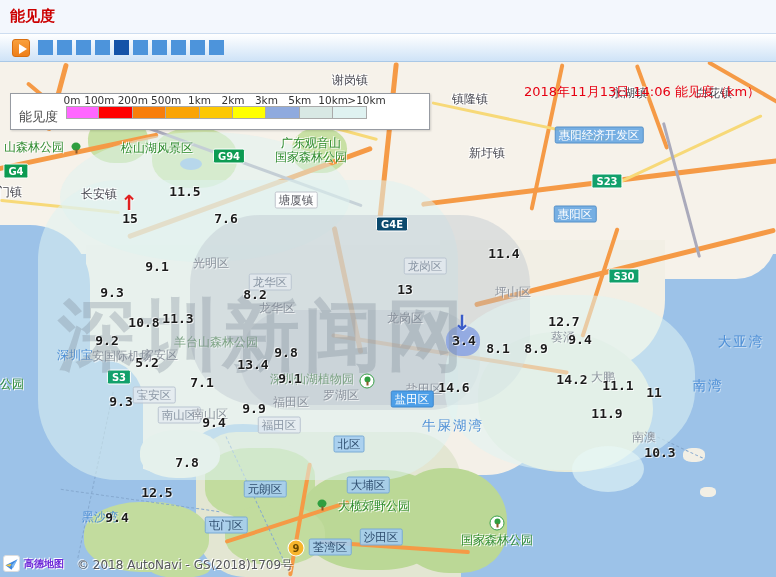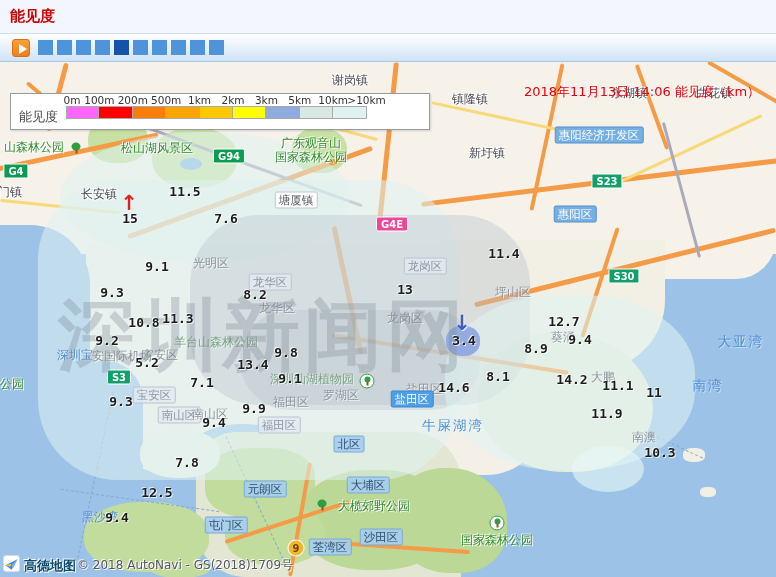--- a/index.html
+++ b/index.html
@@ -33,21 +33,21 @@
   .lbl-chip-blue{color:#fff;background:rgba(100,165,225,.88);border:1px solid #5590c8;padding:0 3px;border-radius:2px;font-size:11.5px;}
   .lbl-chip-solid{color:#fff;background:#4d9fe8;border:1px solid #3c86cc;padding:0 3px;border-radius:2px;font-size:11.5px;}
   .lbl-chip-hk{color:#2e4d6e;background:rgba(165,205,240,.9);border:1px solid #79aad4;padding:0 3px;border-radius:2px;font-size:11.5px;}
   .lbl-sea{color:#4c8ed6;text-shadow:1px 1px 0 rgba(255,255,255,.5);}
   .lbl-sea-lg{color:#4c8ed6;font-size:13.5px;letter-spacing:2px;text-shadow:1px 1px 0 rgba(255,255,255,.5);}
   .lbl-park{color:#2e8b2e;text-shadow:1px 1px 0 #fff,-1px -1px 0 #fff;}
   .lbl-park-dim{color:#7ca383;text-shadow:1px 1px 0 rgba(255,255,255,.6);}
   .badge{z-index:6;transform:translate(-50%,-50%);color:#fff;font-size:10px;font-weight:bold;padding:1px 4px;border-radius:2px;border:1px solid #fff;line-height:11px;}
   .badge-g{background:#0c9b52;}
   .badge-s{background:#11a06b;}
-  .badge-teal{background:#ec4899;}
+  .badge-teal{background:#0c4a6e;}
   .badge-amber{background:#f7b52c;color:#6b4a00;border-radius:50%;padding:2px 4px;}
   .value{z-index:8;transform:translate(-50%,-50%);font-family:"DejaVu Sans Mono","Liberation Mono",monospace;font-weight:bold;font-size:13px;color:#1b1b1b;text-shadow:1px 1px 0 rgba(255,255,255,.75),-1px -1px 0 rgba(255,255,255,.75);white-space:nowrap;}
   .arrow{z-index:8;transform:translate(-50%,-50%);font-size:21px;font-weight:bold;text-shadow:1px 1px 0 rgba(255,255,255,.8);}
   .tree{z-index:6;width:11px;height:11px;transform:translate(-50%,-50%);}
   .tree .crown{position:absolute;left:1px;top:0;width:9px;height:8px;border-radius:50%;background:#2f9e3f;}
   .tree .trunk{position:absolute;left:4.5px;top:7px;width:2px;height:4px;background:#8a5a2a;}
   .tree-circle{z-index:6;width:15px;height:15px;transform:translate(-50%,-50%);border-radius:50%;background:#fff;border:1px solid #3aa04a;}
   .tree-circle .crown{position:absolute;left:3.5px;top:2px;width:6px;height:6px;border-radius:50%;background:#2f9e3f;}
   .tree-circle .trunk{position:absolute;left:6px;top:7px;width:1.5px;height:4px;background:#8a5a2a;}
   #watermark1{z-index:7;left:58px;top:222px;font-size:78px;font-weight:bold;letter-spacing:4px;color:rgba(125,136,150,.32);white-space:nowrap;}
@@ -56,21 +56,21 @@
   #legend{z-index:9;left:10px;top:31px;width:420px;height:37px;background:#fff;border:1px solid #979ba2;box-shadow:1px 1px 2px rgba(0,0,0,.15);}
   #legend-title{position:absolute;left:8px;top:14px;font-size:13px;color:#4a4a4a;}
   .seg{position:absolute;top:12px;height:13px;border:1px solid #aaa;border-left:none;}
   .seg.first{border-left:1px solid #aaa;}
   .seg-lbl{position:absolute;top:0px;font-size:10.5px;color:#333;transform:translateX(-50%);white-space:nowrap;}
   
   #timestamp{z-index:9;left:524px;top:21px;font-size:13px;color:#e60012;white-space:nowrap;}
   
   #attribution{z-index:9;left:3px;top:493px;height:18px;}
   #amap-logo{position:absolute;left:0;top:0;width:17px;height:17px;background:#fff;border-radius:3px;border:1px solid #ddd;}
-  #brand{position:absolute;left:21px;top:2px;font-size:13px;font-weight:bold;color:#0c4a6e;text-shadow:1px 1px 0 #fff,-1px -1px 0 #fff;white-space:nowrap;}
+  #brand{position:absolute;left:21px;top:2px;font-size:10px;font-weight:bold;color:#6d28d9;text-shadow:1px 1px 0 #fff,-1px -1px 0 #fff;white-space:nowrap;}
   #copyright{position:absolute;left:74px;top:2px;font-size:12px;color:#55565c;text-shadow:1px 1px 0 #fff,-1px -1px 0 #fff;white-space:nowrap;}
 </style>
 </head>
 <body>
 
 <div id="header">
   <div id="page-title">能见度</div>
 </div>
 
 <div id="toolbar">
@@ -271,21 +271,21 @@
     <div class="value" style="left: 290px; top: 316px;">9.1</div>
     <div class="value" style="left: 121px; top: 339px;">9.3</div>
     <div class="value" style="left: 254px; top: 346px; text-align: center;">9.9</div>
     <div class="value" style="left: 214px; top: 360px;">9.4</div>
     <div class="value" style="left: 157px; top: 382px; margin-top: 48px;">12.5</div>
     <div class="value" style="left: 187px; top: 400px;">7.8</div>
     <div class="value" style="left: 464px; top: 278px;">3.4</div>
     <div class="value" style="left: 564px; top: 259px;">12.7</div>
     <div class="value" style="left: 580px; top: 277px;">9.4</div>
     <div class="value" style="left: 536px; top: 286px;">8.9</div>
-    <div class="value" style="left: 498px; top: 314px;">8.1</div>
+    <div class="value" style="left: 498px; top: 286px;">8.1</div>
     <div class="value" style="left: 454px; top: 325px;">14.6</div>
     <div class="value" style="left: 572px; top: 317px;">14.2</div>
     <div class="value" style="left: 618px; top: 323px;">11.1</div>
     <div class="value" style="left: 654px; top: 330px;">11</div>
     <div class="value" style="left: 607px; top: 351px;">11.9</div>
     <div class="value" style="left: 660px; top: 390px;">10.3</div>
     <div class="value" style="left: 117px; top: 455px;">9.4</div>
     <div class="arrow" style="left: 129px; top: 141px; color: rgb(224, 32, 32);">↑</div>
     <div class="arrow" style="left: 462px; top: 261px; color: rgb(58, 91, 200);">↓</div>
   </div>

